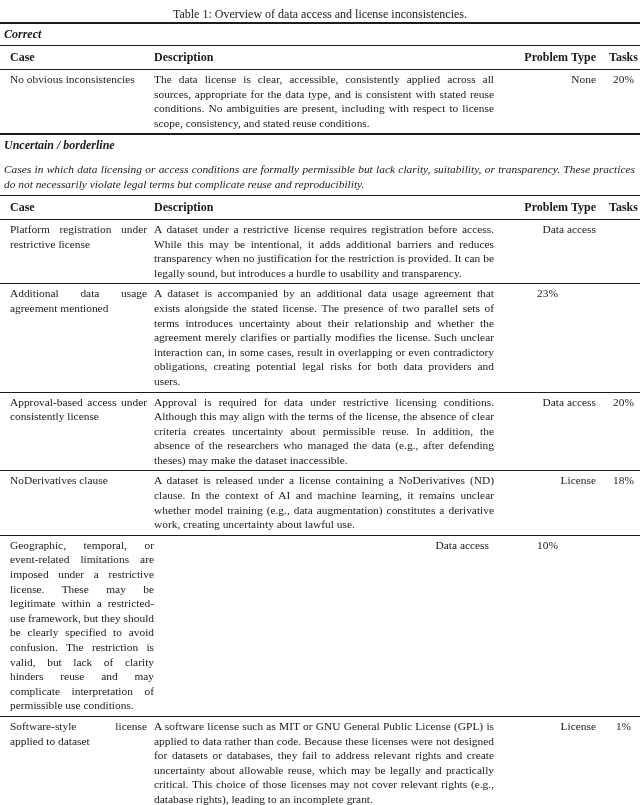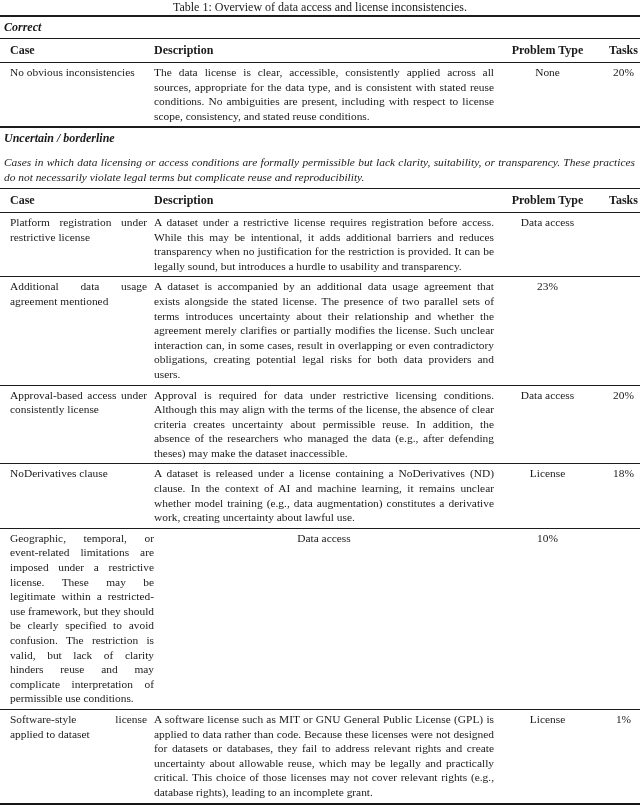--- a/index.html
+++ b/index.html
@@ -15,21 +15,21 @@
     background: #ffffff;
     color: #1a1a1a;
     font-family: "Liberation Serif", "DejaVu Serif", serif;
     font-size: 11.4px;
     line-height: 14.6px;
     -webkit-hyphens: auto;
     hyphens: auto;
   }
   .caption-clip {
     position: relative;
-    height: 15px;
+    height: 22px;
     overflow: hidden;
   }
   .caption-text {
     position: absolute;
     bottom: 0;
     left: 0;
     width: 100%;
     text-align: center;
     font-size: 12px;
     line-height: 16px;
@@ -69,21 +69,21 @@
   .header-row { padding-top: 4px; padding-bottom: 4px; }
   .header-row .cell {
     font-weight: bold;
     font-size: 12px;
     line-height: 15px;
   }
   .body-row { padding-top: 2px; padding-bottom: 3px; }
 
   .cell-case  { text-align: justify; padding-right: 7px; }
   .cell-desc  { text-align: justify; }
-  .cell-ptype { text-align: center; padding: 0 5px; }
+  .cell-ptype { text-align: right; padding: 0 5px; }
   .cell-tasks { text-align: center; }
 
   .header-row .cell-ptype { white-space: nowrap; }
 </style>
 </head>
 <body>
 
 <div class="page">
 
   <div class="caption-clip">

